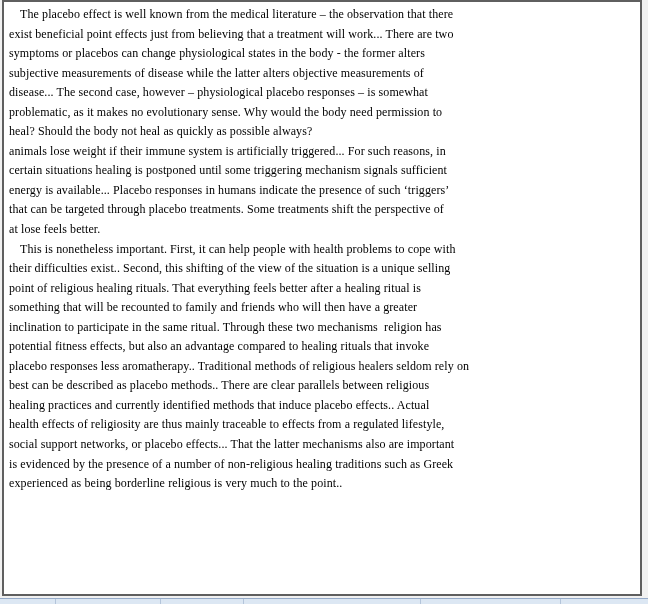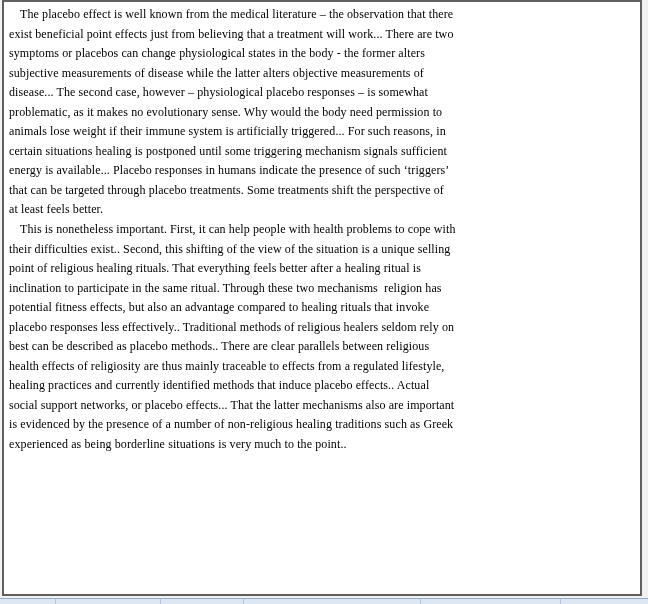--- a/index.html
+++ b/index.html
@@ -59,41 +59,43 @@
 
 <div class="screen" style="--page-bg: #f1f1f1; --text-color: #000000; --border-color: #5f5f5f; --strip-fill: #dce7f3; --strip-border: #96abc8; --strip-sep: #b3c4da;">
   <div class="textbox">
       <div class="para">
         <div class="line first">The placebo effect is well known from the medical literature – the observation that there</div>
         <div class="line">exist beneficial point effects just from believing that a treatment will work... There are two</div>
         <div class="line">symptoms or placebos can change physiological states in the body - the former alters</div>
         <div class="line">subjective measurements of disease while the latter alters objective measurements of</div>
         <div class="line">disease... The second case, however – physiological placebo responses – is somewhat</div>
         <div class="line">problematic, as it makes no evolutionary sense. Why would the body need permission to</div>
+        <div class="line">heal? Should the body not heal as quickly as possible always?</div>
       </div>
       <div class="para">
         <div class="line">animals lose weight if their immune system is artificially triggered... For such reasons, in</div>
         <div class="line">certain situations healing is postponed until some triggering mechanism signals sufficient</div>
         <div class="line">energy is available... Placebo responses in humans indicate the presence of such ‘triggers’</div>
         <div class="line">that can be targeted through placebo treatments. Some treatments shift the perspective of</div>
-        <div class="line">at least feels better.</div>
+        <div class="line">at lose feels better.</div>
       </div>
       <div class="para">
         <div class="line first">This is nonetheless important. First, it can help people with health problems to cope with</div>
         <div class="line">their difficulties exist.. Second, this shifting of the view of the situation is a unique selling</div>
         <div class="line">point of religious healing rituals. That everything feels better after a healing ritual is</div>
+        <div class="line">something that will be recounted to family and friends who will then have a greater</div>
         <div class="line">inclination to participate in the same ritual. Through these two mechanisms  religion has</div>
         <div class="line">potential fitness effects, but also an advantage compared to healing rituals that invoke</div>
-        <div class="line">placebo responses less effectively.. Traditional methods of religious healers seldom rely on</div>
+        <div class="line">placebo responses less aromatherapy.. Traditional methods of religious healers seldom rely on</div>
         <div class="line">best can be described as placebo methods.. There are clear parallels between religious</div>
+        <div class="line">healing practices and currently identified methods that induce placebo effects.. Actual</div>
         <div class="line">health effects of religiosity are thus mainly traceable to effects from a regulated lifestyle,</div>
-        <div class="line">healing practices and currently identified methods that induce placebo effects.. Actual</div>
         <div class="line">social support networks, or placebo effects... That the latter mechanisms also are important</div>
         <div class="line">is evidenced by the presence of a number of non-religious healing traditions such as Greek</div>
-        <div class="line">experienced as being borderline situations is very much to the point..</div>
+        <div class="line">experienced as being borderline religious is very much to the point..</div>
       </div>
     </div>
   <div class="bottom-strip">
       <div class="sep" style="left: 55px;"></div>
       <div class="sep" style="left: 160px;"></div>
       <div class="sep" style="left: 243px;"></div>
       <div class="sep" style="left: 420px;"></div>
       <div class="sep" style="left: 560px;"></div>
     </div>
 </div>

